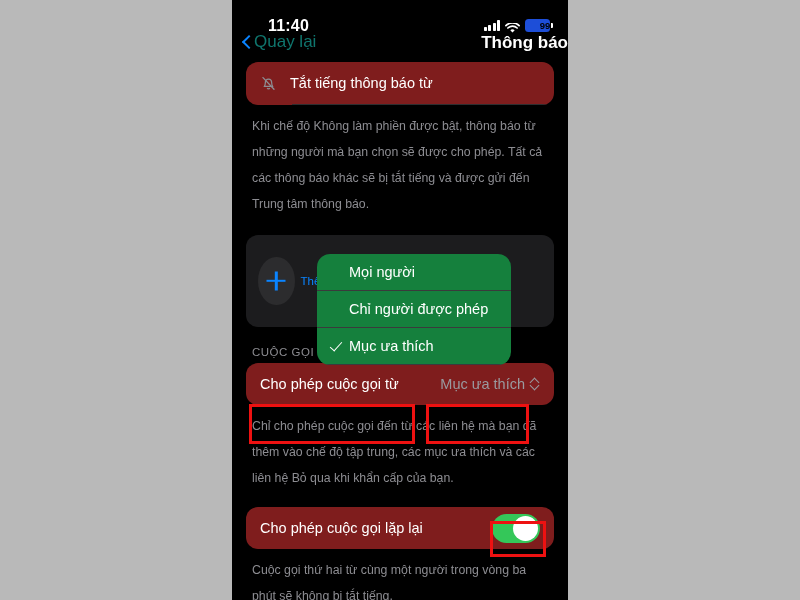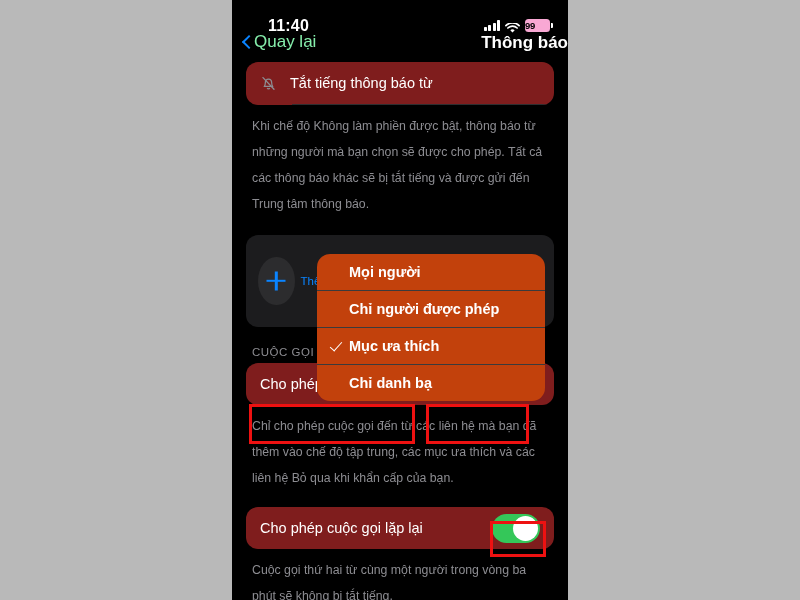--- a/index.html
+++ b/index.html
@@ -38,39 +38,39 @@
   .bars { display: flex; align-items: flex-end; gap: 1.5px; height: 11px; }
   .bars i { display: block; width: 3px; background: #fff; border-radius: .7px; }
   .bars i:nth-child(1) { height: 4px; }
   .bars i:nth-child(2) { height: 6px; }
   .bars i:nth-child(3) { height: 8.5px; }
   .bars i:nth-child(4) { height: 11px; }
   .wifi { width: 15px; height: 11px; position: relative; }
   .batt {
     position: relative;
     width: 25px; height: 13px;
-    background: #f9a8d4; border-radius: 3.5px;
+    background: #1d4ed8; border-radius: 3.5px;
     color: #000; font-size: 9.5px; font-weight: 700;
-    display: flex; align-items: center; justify-content: flex-start;
+    display: flex; align-items: center; justify-content: flex-end;
     letter-spacing: -.2px;
   }
   .batt::after {
     content: ""; position: absolute; right: -2.6px; top: 4px;
     width: 1.8px; height: 5px; background: #fff; border-radius: 0 1px 1px 0;
   }
 
   
   .navbar {
     position: absolute; left: 0; top: 32px;
     width: 336px; height: 30px;
   }
   .back-btn {
     position: absolute; left: 10px; top: 0;
     display: flex; align-items: center; gap: 3px;
-    color: #86efac; font-size: 17px;
+    color: #0f766e; font-size: 17px;
   }
   .chev-left {
     width: 9px; height: 15px; position: relative; flex: none;
   }
   .chev-left::before {
     content: ""; position: absolute; left: 2px; top: 2px;
     width: 8px; height: 8px;
     border-left: 2.3px solid #0a84ff;
     border-bottom: 2.3px solid #0a84ff;
     transform: rotate(45deg);
@@ -191,26 +191,25 @@
   .toggle .knob {
     position: absolute; right: 2px; top: 2px;
     width: 25px; height: 25px; border-radius: 50%;
     background: #fff;
   }
 
   
   .dropdown {
     position: absolute;
     left: 317px; top: 254px;
-    width: 228px;
-    background: #c2410c;
+    width: 194px;
+    background: #15803d;
     border-radius: 13px;
     overflow: hidden;
     z-index: 40;
-    font-weight: bold;
   }
   .dd-item {
     height: 36px;
     display: flex; align-items: center;
     padding: 0 14px;
     color: #fff; font-size: 14.5px;
   }
   .dd-sep { height: 1px; background: #3a3a3c; }
   .dd-check {
     width: 16px; flex: none; position: relative; height: 14px;
@@ -329,24 +328,20 @@
       <div class="dd-item">
         <span class="dd-check"></span>
         <span class="dd-label">Chỉ người được phép</span>
       </div>
       <div class="dd-sep"></div>
       <div class="dd-item">
         <span class="dd-check on"></span>
         <span class="dd-label">Mục ưa thích</span>
       </div>
       <div class="dd-sep"></div>
-      <div class="dd-item">
-        <span class="dd-check"></span>
-        <span class="dd-label">Chỉ danh bạ</span>
-      </div>
     </div>
 
   </div>
 
   <div class="redbox" style="left:249px; top:404px; width:166px; height:40px;"></div>
   <div class="redbox" style="left:426px; top:404px; width:103px; height:40px;"></div>
   <div class="redbox" style="left:490px; top:521px; width:56px; height:36px;"></div>
 </div>
 
 </body></html>

